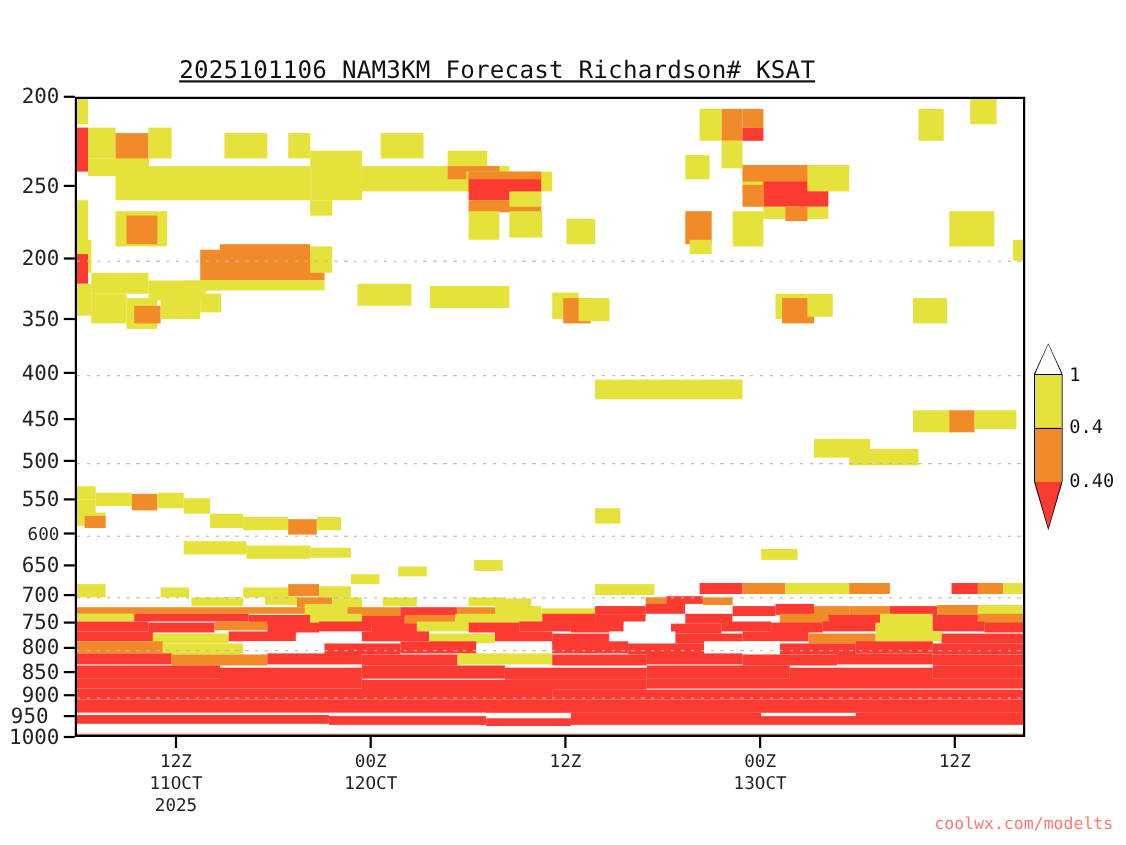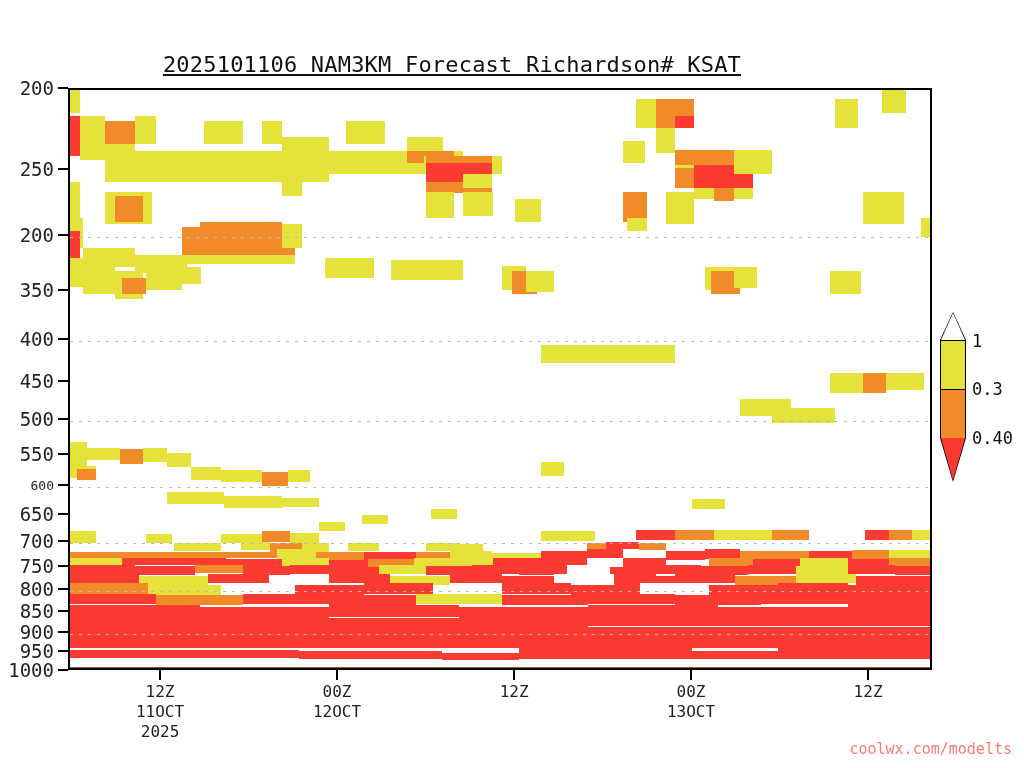--- a/index.html
+++ b/index.html
@@ -307,35 +307,35 @@
       <div style="position: absolute; left: 0px; width: 54px; text-align: right; top: 290.367px; transform: translateY(-50%); font-size: 19px; color: rgb(34, 34, 34); white-space: nowrap;">350</div>
       <div class="ytick" style="position: absolute; left: 58px; top: 337.654px;"></div>
       <div style="position: absolute; left: 0px; width: 54px; text-align: right; top: 338.654px; transform: translateY(-50%); font-size: 19px; color: rgb(34, 34, 34); white-space: nowrap;">400</div>
       <div class="ytick" style="position: absolute; left: 58px; top: 380.246px;"></div>
       <div style="position: absolute; left: 0px; width: 54px; text-align: right; top: 381.246px; transform: translateY(-50%); font-size: 19px; color: rgb(34, 34, 34); white-space: nowrap;">450</div>
       <div class="ytick" style="position: absolute; left: 58px; top: 418.346px;"></div>
       <div style="position: absolute; left: 0px; width: 54px; text-align: right; top: 419.346px; transform: translateY(-50%); font-size: 19px; color: rgb(34, 34, 34); white-space: nowrap;">500</div>
       <div class="ytick" style="position: absolute; left: 58px; top: 452.812px;"></div>
       <div style="position: absolute; left: 0px; width: 54px; text-align: right; top: 453.812px; transform: translateY(-50%); font-size: 19px; color: rgb(34, 34, 34); white-space: nowrap;">550</div>
       <div class="ytick" style="position: absolute; left: 58px; top: 484.277px;"></div>
-      <div style="position: absolute; left: 0px; width: 54px; text-align: right; top: 485.277px; transform: translateY(-50%); font-size: 13px; color: rgb(34, 34, 34); white-space: nowrap;">600</div>
+      <div style="position: absolute; left: 0px; width: 54px; text-align: right; top: 485.277px; transform: translateY(-50%); font-size: 16px; color: rgb(34, 34, 34); white-space: nowrap;">600</div>
       <div class="ytick" style="position: absolute; left: 58px; top: 513.222px;"></div>
       <div style="position: absolute; left: 0px; width: 54px; text-align: right; top: 514.222px; transform: translateY(-50%); font-size: 19px; color: rgb(34, 34, 34); white-space: nowrap;">650</div>
       <div class="ytick" style="position: absolute; left: 58px; top: 540.02px;"></div>
       <div style="position: absolute; left: 0px; width: 54px; text-align: right; top: 541.02px; transform: translateY(-50%); font-size: 19px; color: rgb(34, 34, 34); white-space: nowrap;">700</div>
       <div class="ytick" style="position: absolute; left: 58px; top: 564.969px;"></div>
       <div style="position: absolute; left: 0px; width: 54px; text-align: right; top: 565.969px; transform: translateY(-50%); font-size: 19px; color: rgb(34, 34, 34); white-space: nowrap;">750</div>
       <div class="ytick" style="position: absolute; left: 58px; top: 588.308px;"></div>
       <div style="position: absolute; left: 0px; width: 54px; text-align: right; top: 589.308px; transform: translateY(-50%); font-size: 19px; color: rgb(34, 34, 34); white-space: nowrap;">800</div>
       <div class="ytick" style="position: absolute; left: 58px; top: 610.23px;"></div>
       <div style="position: absolute; left: 0px; width: 54px; text-align: right; top: 611.23px; transform: translateY(-50%); font-size: 19px; color: rgb(34, 34, 34); white-space: nowrap;">850</div>
       <div class="ytick" style="position: absolute; left: 58px; top: 630.9px;"></div>
       <div style="position: absolute; left: 0px; width: 54px; text-align: right; top: 631.9px; transform: translateY(-50%); font-size: 19px; color: rgb(34, 34, 34); white-space: nowrap;">900</div>
       <div class="ytick" style="position: absolute; left: 58px; top: 650.451px;"></div>
-      <div style="position: absolute; left: 0px; width: 54px; text-align: right; top: 651.451px; transform: translateY(-50%); font-size: 19px; color: rgb(34, 34, 34); white-space: nowrap;">950</div>
+      <div style="position: absolute; left: 0px; width: 54px; text-align: center; top: 651.451px; transform: translateY(-50%); font-size: 19px; color: rgb(34, 34, 34); white-space: nowrap;">950</div>
       <div class="ytick" style="position: absolute; left: 58px; top: 669px;"></div>
       <div style="position: absolute; left: 0px; width: 54px; text-align: right; top: 670px; transform: translateY(-50%); font-size: 19px; color: rgb(34, 34, 34); white-space: nowrap;">1000</div>
       <div style="position: absolute; left: 159.016px; top: 670px; width: 2px; height: 10px; background: rgb(0, 0, 0);"></div>
       <div class="xlabel" style="left: 160.016px; top: 682px;">
         <div>12Z</div>
         <div>11OCT</div>
         <div>2025</div>
       </div>
       <div style="position: absolute; left: 336.05px; top: 670px; width: 2px; height: 10px; background: rgb(0, 0, 0);"></div>
       <div class="xlabel" style="left: 337.05px; top: 682px;">
@@ -367,18 +367,18 @@
     <div class="lg-body">
       <div class="lg-seg" style="top:0;height:49px;background:#e6e23c;"></div>
       <div class="lg-seg" style="top:49px;height:49px;background:#f18a29;"></div>
       <div class="lg-sep" style="top:48px;"></div>
     </div>
     <div class="lg-tri" style="top:126px;left:0;width:26px;height:44px;border:0;
                 clip-path:polygon(0 0,100% 0,50% 100%);background:#000;"></div>
     <div class="lg-tri" style="top:126px;left:1px;width:24px;height:42px;border:0;
                 clip-path:polygon(0 0,100% 0,50% 100%);background:#fb3b32;"></div>
     <div class="lg-label" style="top:29px;">1</div>
-    <div class="lg-label" style="top:77px;">0.3</div>
+    <div class="lg-label" style="top:77px;">0.4</div>
     <div class="lg-label" style="top:126px;">0.40</div>
   </div>
 
   <div class="footer">coolwx.com/modelts</div>
 </div>
 
 </body></html>

